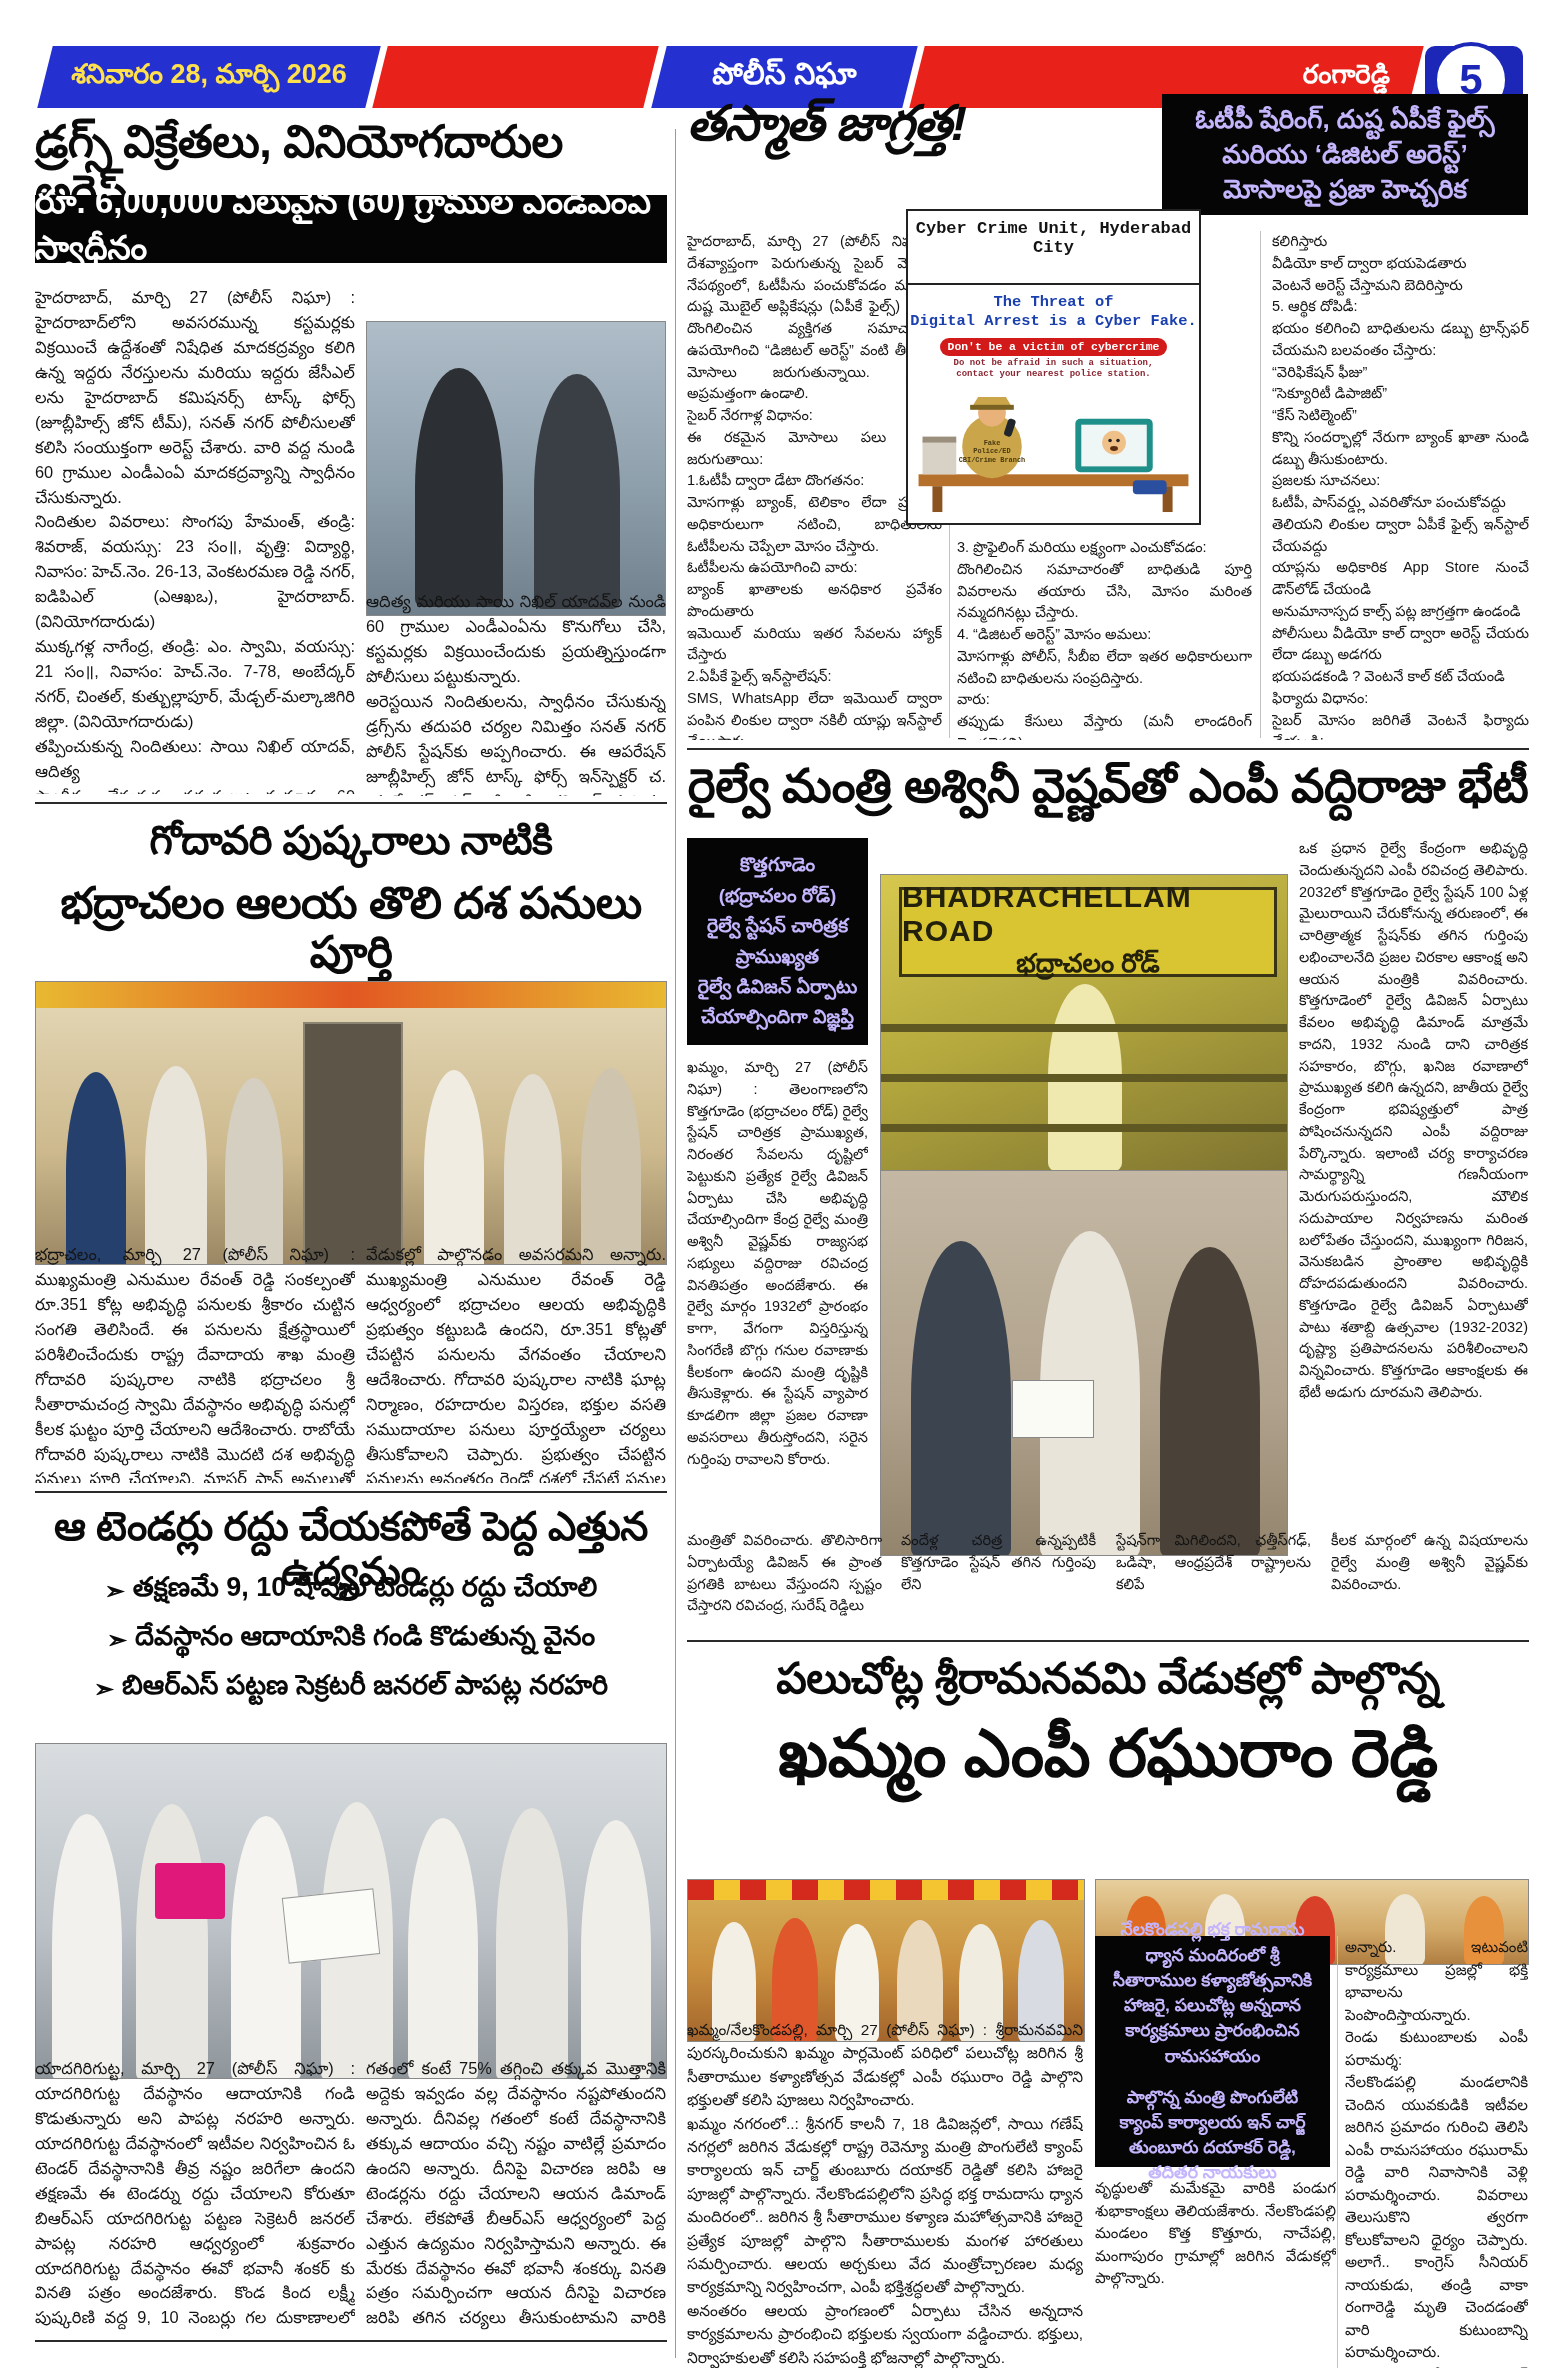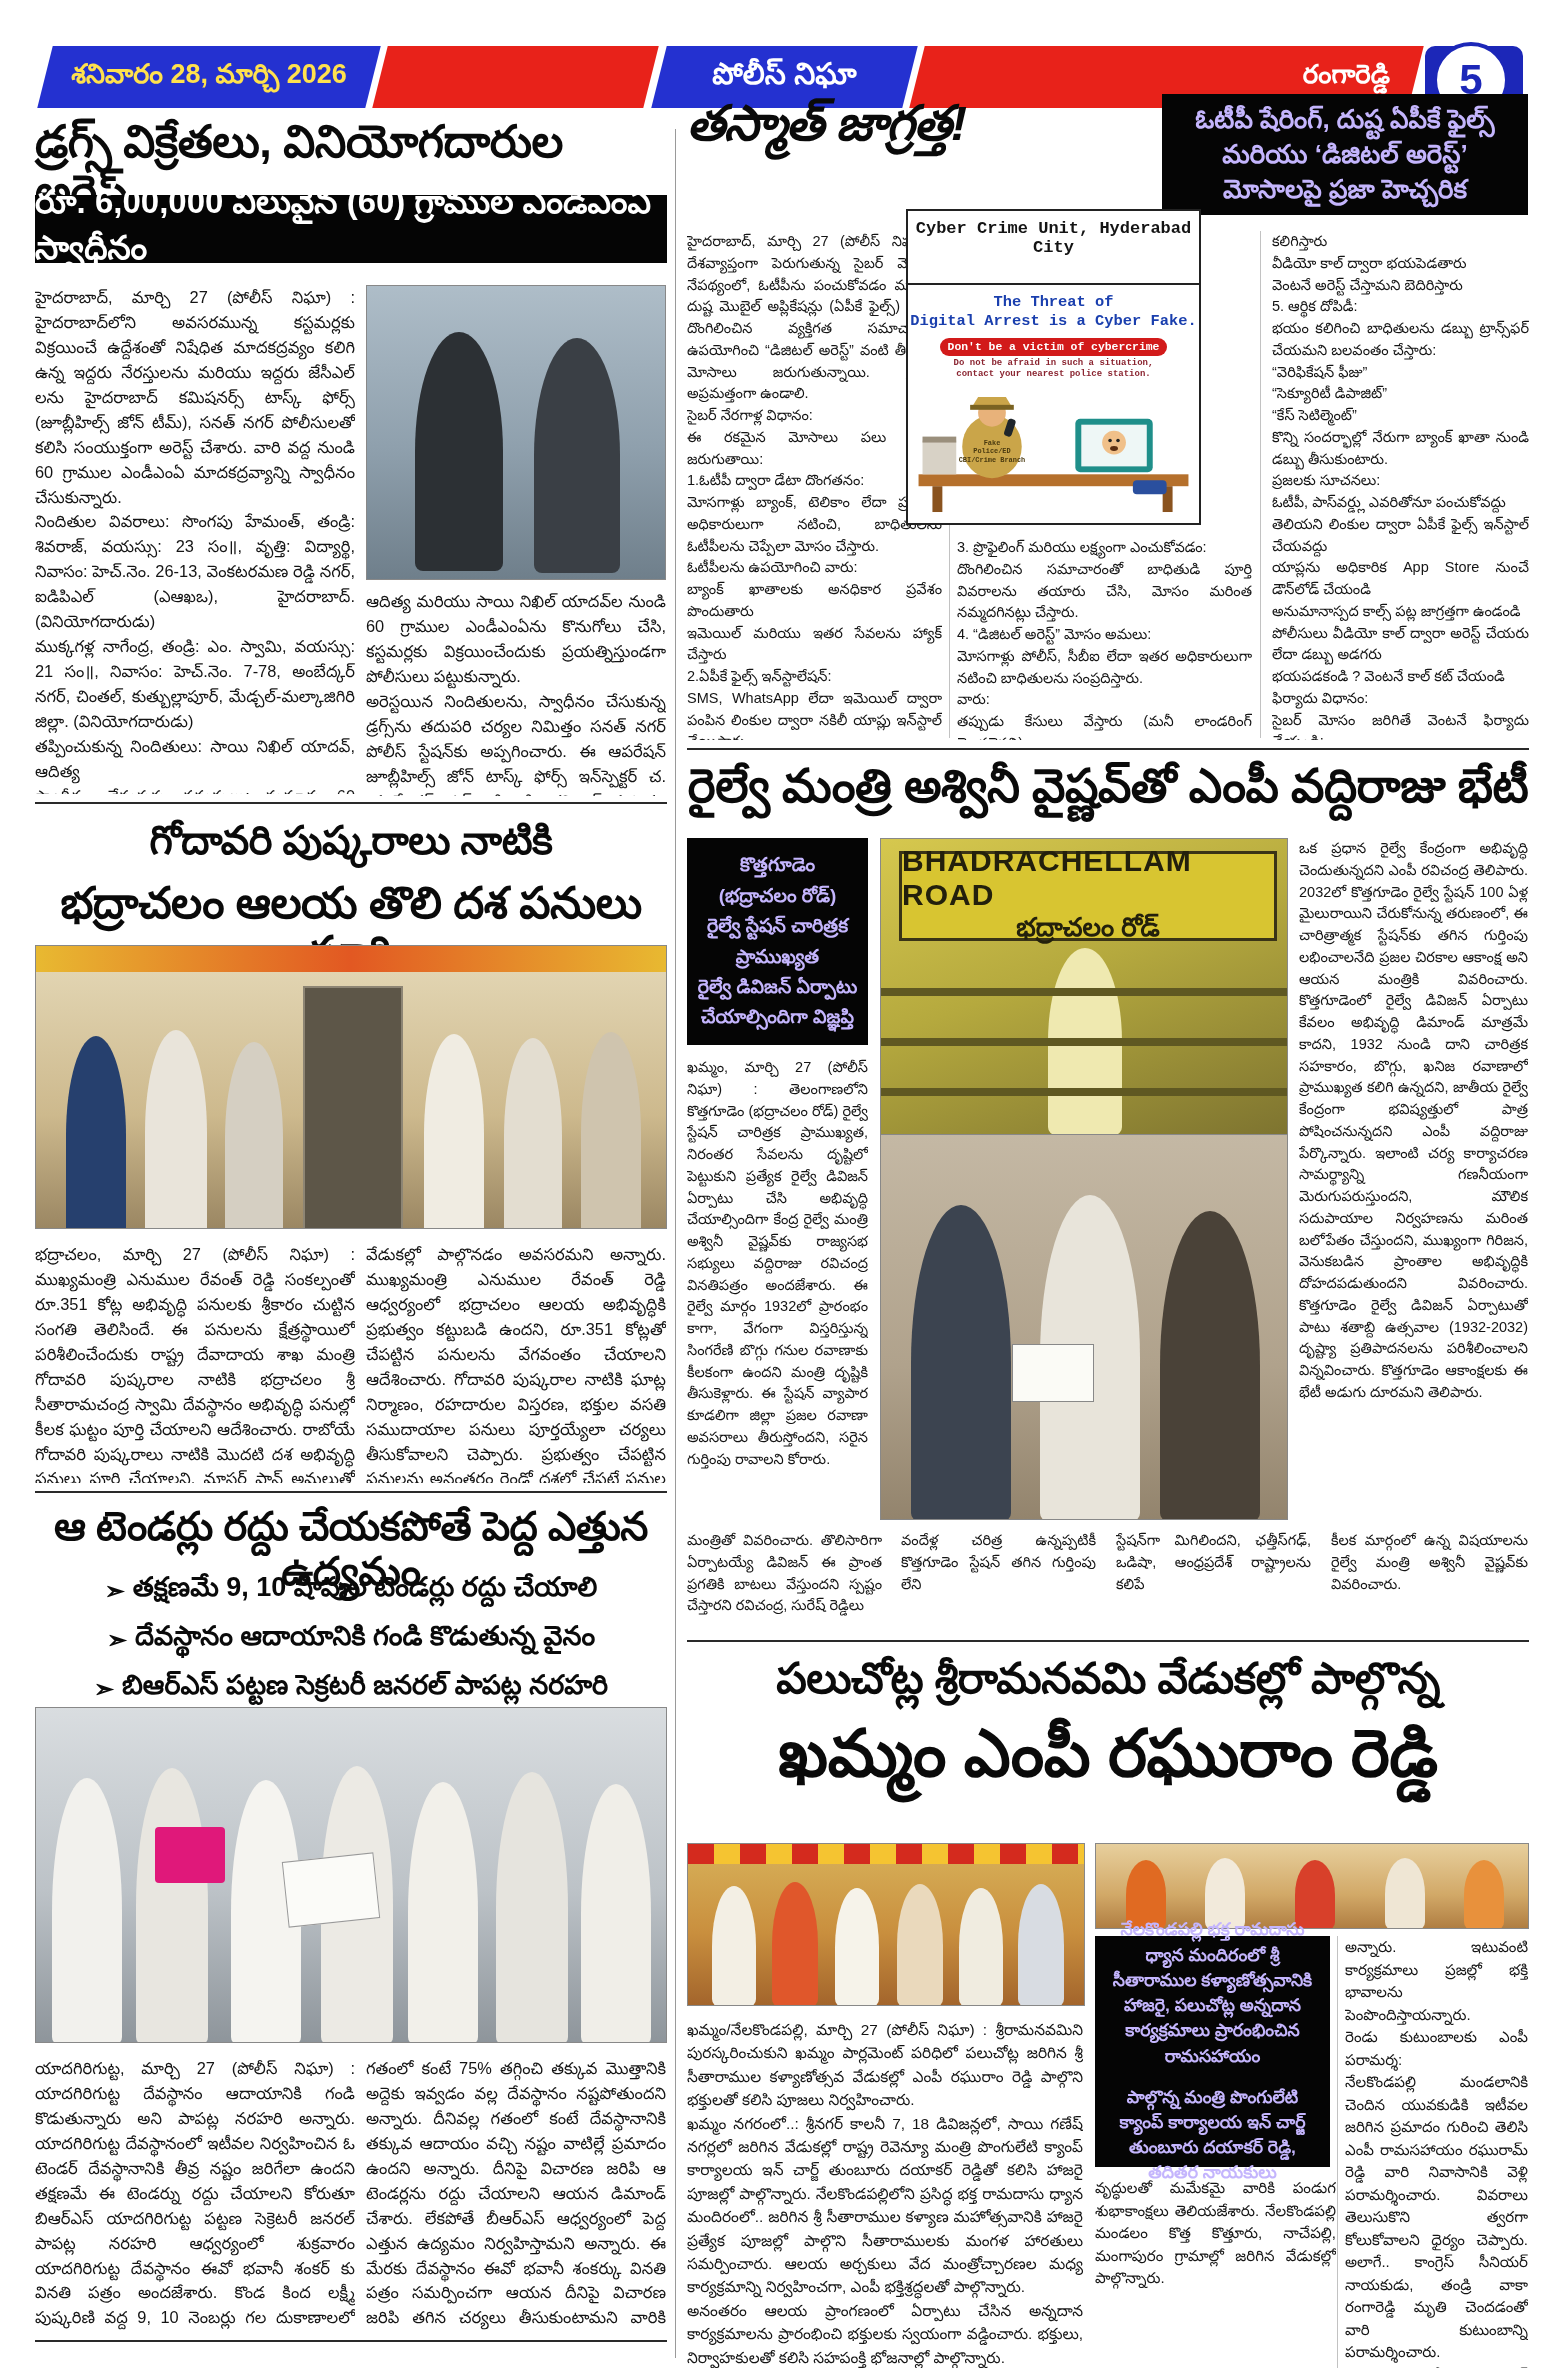--- a/index.html
+++ b/index.html
@@ -20,21 +20,21 @@
   .headline{font-weight:800;color:#0a0a0a;line-height:1.12;letter-spacing:-0.5px;}
   .center{text-align:center;}
   .black-bar{background:#050505;color:#ffffff;display:flex;align-items:center;justify-content:center;
              font-weight:800;}
   .black-box{background:#050505;color:#c4b5fd;font-weight:700;text-align:center;
              display:flex;flex-direction:column;align-items:center;justify-content:center;box-sizing:border-box;}
   .body-txt{font-size:16.4px;line-height:1.52;text-align:justify;white-space:pre-line;overflow:hidden;}
   .body-sm{font-size:14.5px;line-height:1.5;text-align:justify;white-space:pre-line;overflow:hidden;}
   .rule-h{position:absolute;height:2px;background:#2a2a2a;}
   .rule-v{position:absolute;width:1px;background:#9a9a9a;}
-  .photo{position:absolute;overflow:hidden;border:1px solid #888;box-sizing:border-box;}
+  .photo{position:absolute;overflow:hidden;border:1px solid #888;box-sizing:border-box;margin-top:36px;}
   .fig{position:absolute;border-radius:50% 50% 8px 8px;}
   .bullet-line{display:flex;align-items:center;justify-content:center;gap:8px;
                font-weight:800;font-size:27px;color:#0a0a0a;}
   .bullet-ic{font-size:24px;}
   .poster{position:absolute;background:#ffffff;border:2px solid #222;box-sizing:border-box;}
   .poster-h{border-bottom:2px solid #222;text-align:center;font-weight:bold;font-size:17px;padding:8px 4px 26px 4px;}
   .poster-blue{color:#1a3fae;font-weight:bold;text-align:center;font-size:15.4px;line-height:1.25;margin-top:8px;}
   .pill{background:#d21a1a;color:#fff;font-weight:bold;font-size:11.4px;border-radius:12px;
         width:78%;margin:6px auto 2px auto;text-align:center;padding:3px 0;}
   .poster-note{color:#8a2430;font-size:9px;text-align:center;font-weight:bold;line-height:1.3;}

